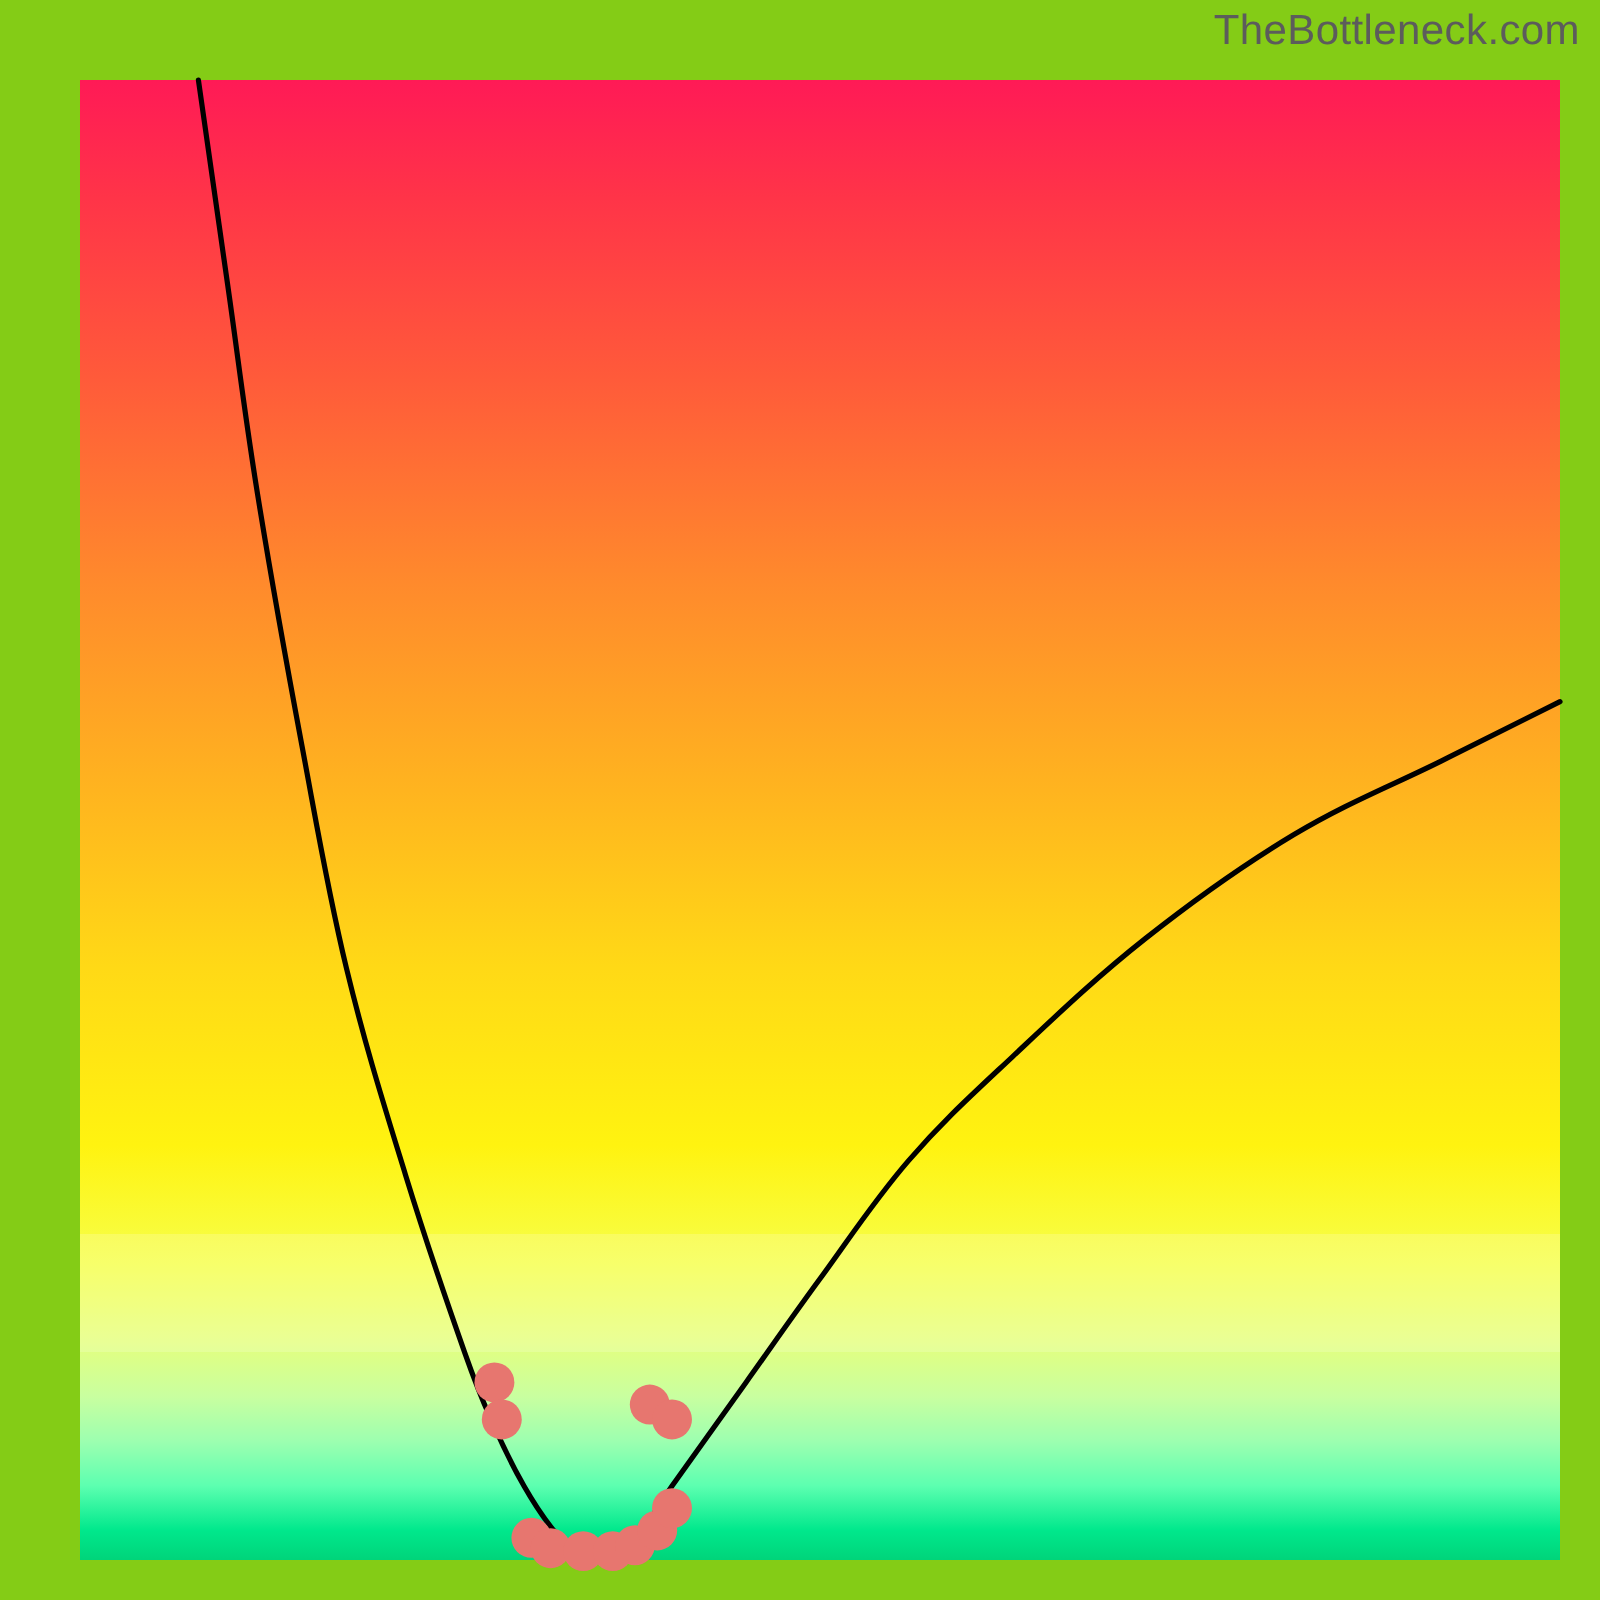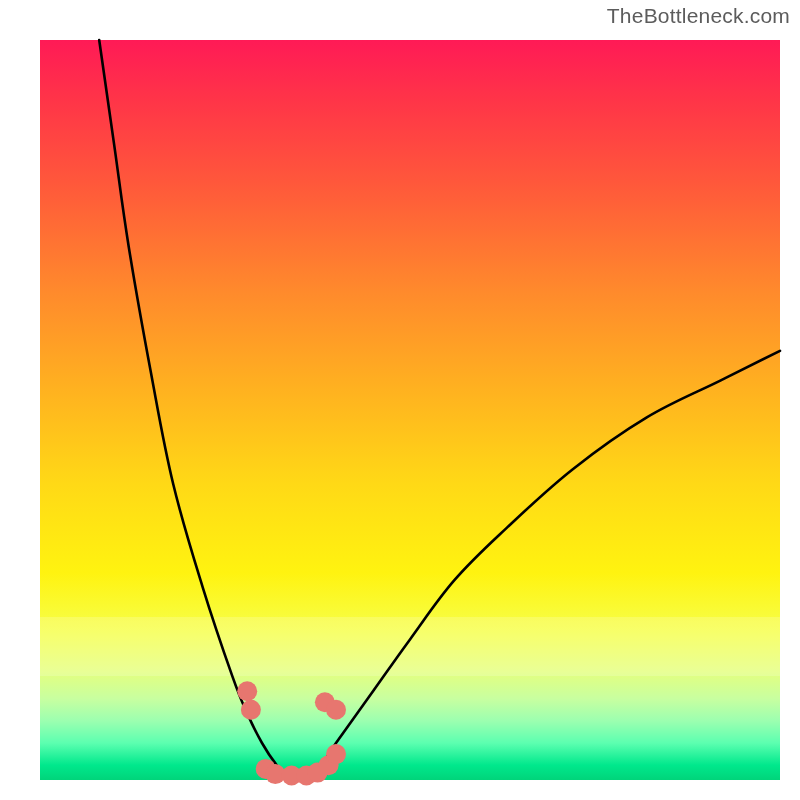--- a/index.html
+++ b/index.html
@@ -8,21 +8,21 @@
     width: 800px;
     height: 800px;
     background: #000;
     overflow: hidden;
     font-family: Arial, Helvetica, sans-serif;
   }
   .frame {
     position: relative;
     width: 800px;
     height: 800px;
-    background: #ffffff;
+    background: #84cc16;
   }
   .watermark {
     position: absolute;
     top: 4px;
     right: 10px;
     color: #5c5c5c;
     font-size: 21px;
     font-weight: 400;
     letter-spacing: 0.2px;
   }

